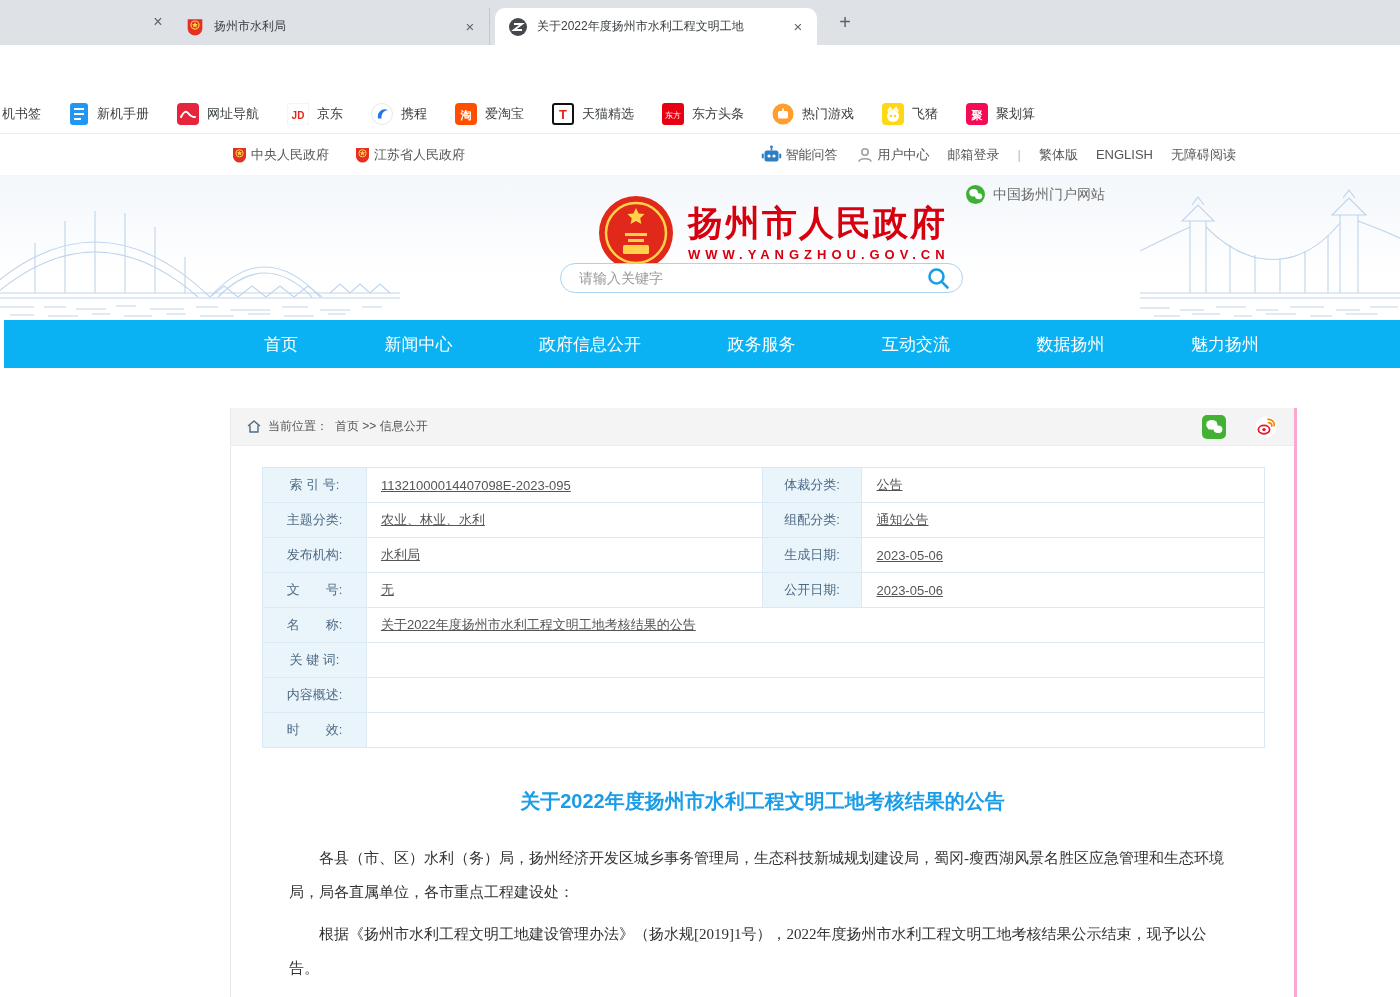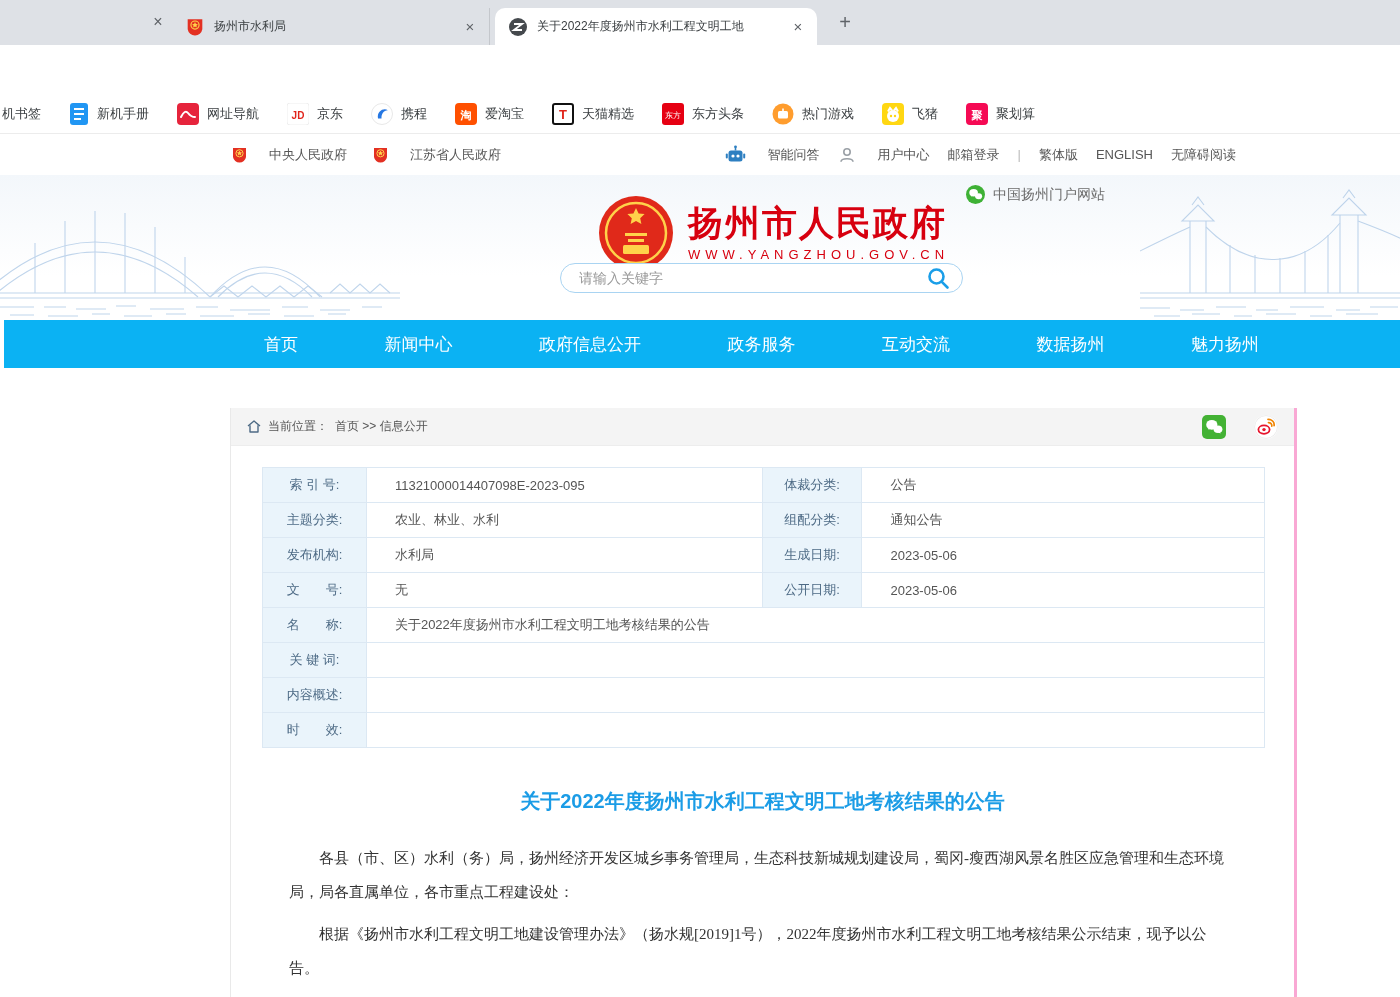--- a/index.html
+++ b/index.html
@@ -34,32 +34,32 @@
              border-bottom:1px solid #ececec;display:flex;align-items:center;gap:28px;
              padding-left:2px;font-size:13px;color:#3c4043;}
   .bm{display:flex;align-items:center;gap:8px;white-space:nowrap;}
   .bm svg{display:block;}
 
   
   .gov-topbar{position:absolute;left:0;top:134px;right:0;height:41px;background:#fff;
               font-size:13px;color:#555;}
   .gt-left{position:absolute;left:232px;top:0;height:41px;display:flex;align-items:center;gap:26px;}
   .gt-right{position:absolute;right:164px;top:0;height:41px;display:flex;align-items:center;gap:18px;}
-  .gt-link{display:flex;align-items:center;gap:22px;}
+  .gt-link{display:flex;align-items:center;gap:4px;}
   .gt-sep{color:#bbb;}
 
   
   .site-header{position:absolute;left:0;top:175px;right:0;height:145px;
                background:linear-gradient(#f3f7fb,#ffffff 70%);}
   .bridge{position:absolute;top:0;opacity:.75;}
   .bridge.left{left:0;} .bridge.right{right:0;}
   .logo{position:absolute;left:598px;top:20px;display:flex;align-items:center;}
   .logo-txt{margin-left:14px;}
   .site-name{font-size:35px;font-weight:bold;color:#d7000f;letter-spacing:2px;line-height:1.1;}
-  .site-url{font-size:13px;font-weight:normal;color:#d7000f;letter-spacing:5px;margin-top:4px;}
+  .site-url{font-size:13px;font-weight:bold;color:#d7000f;letter-spacing:5px;margin-top:4px;}
   .portal{position:absolute;left:966px;top:10px;display:flex;align-items:center;gap:8px;
           font-size:14px;color:#6b6b6b;}
   .searchbox{position:absolute;left:560px;top:88px;width:403px;height:30px;background:#fff;
              border:1px solid #a9d4f2;border-radius:16px;display:flex;align-items:center;box-sizing:border-box;}
   .searchbox input{flex:1;border:0;outline:0;background:transparent;margin-left:16px;
                    font-size:14px;color:#333;font-family:"Liberation Sans",sans-serif;}
   .searchbox input::placeholder{color:#999;}
   .search-btn{margin-right:12px;display:flex;}
 
   
@@ -72,21 +72,21 @@
   .container{position:absolute;left:230px;top:408px;width:1067px;height:609px;background:#fff;
              border-left:1px solid #e9e9e9;border-right:3px solid #f9a8d4;box-sizing:border-box;
              overflow:hidden;}
   .breadcrumb{height:37px;background:#f4f4f4;border-bottom:1px solid #ededed;display:flex;
               align-items:center;padding:0 16px;font-size:12px;color:#555;gap:7px;}
   .bc-icons{margin-left:auto;display:flex;gap:28px;align-items:center;}
 
   table.meta{margin:21px 0 0 31px;border-collapse:collapse;width:1003px;font-size:13px;}
   table.meta td{border:1px solid #dce8f3;height:32px;}
   table.meta td.lbl{background:#eaf4fb;color:#4d6a85;text-align:center;}
-  table.meta td.val{padding-left:28px;color:#555;}
+  table.meta td.val{padding-left:14px;color:#555;text-decoration:underline;}
 
   .article-title{margin-top:40px;text-align:center;color:#1b9ce6;font-size:20px;font-weight:bold;}
   .article p{font-family:"Liberation Serif",serif;font-size:15px;color:#333;line-height:34px;
              margin:0 58px;text-indent:2em;}
   .p1{margin-top:26px !important;} .p2{margin-top:8px !important;}
   .article-date{font-family:"Liberation Serif",serif;font-size:15px;color:#14532d;text-align:right;
                 margin:18px 55px 0 0;}
 </style>
 </head>
 <body>

